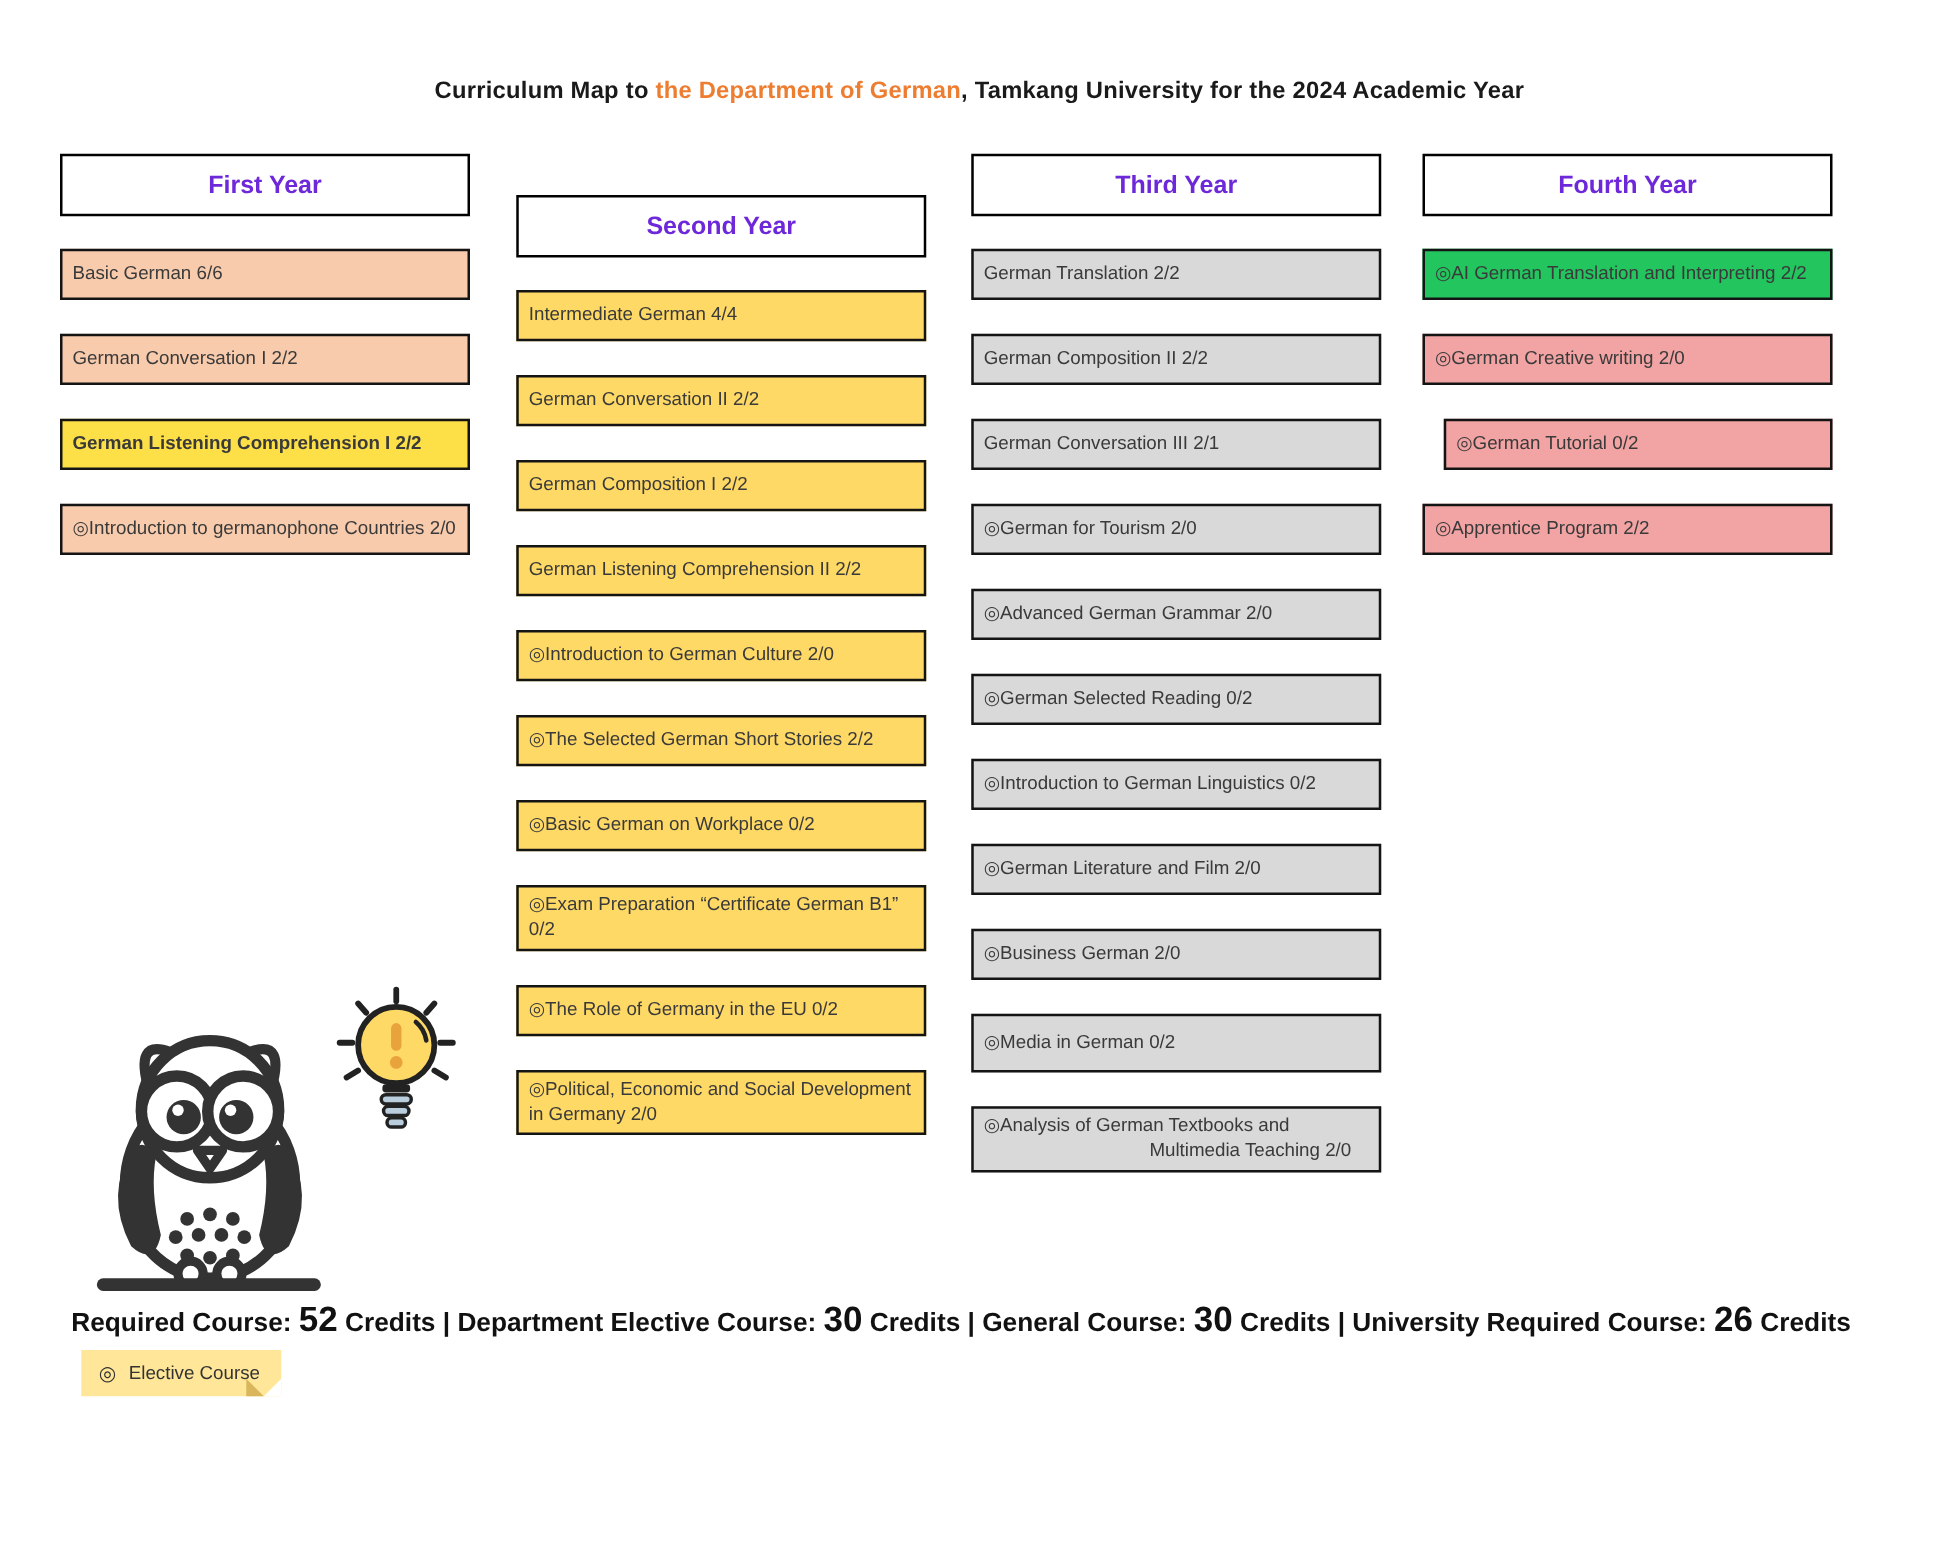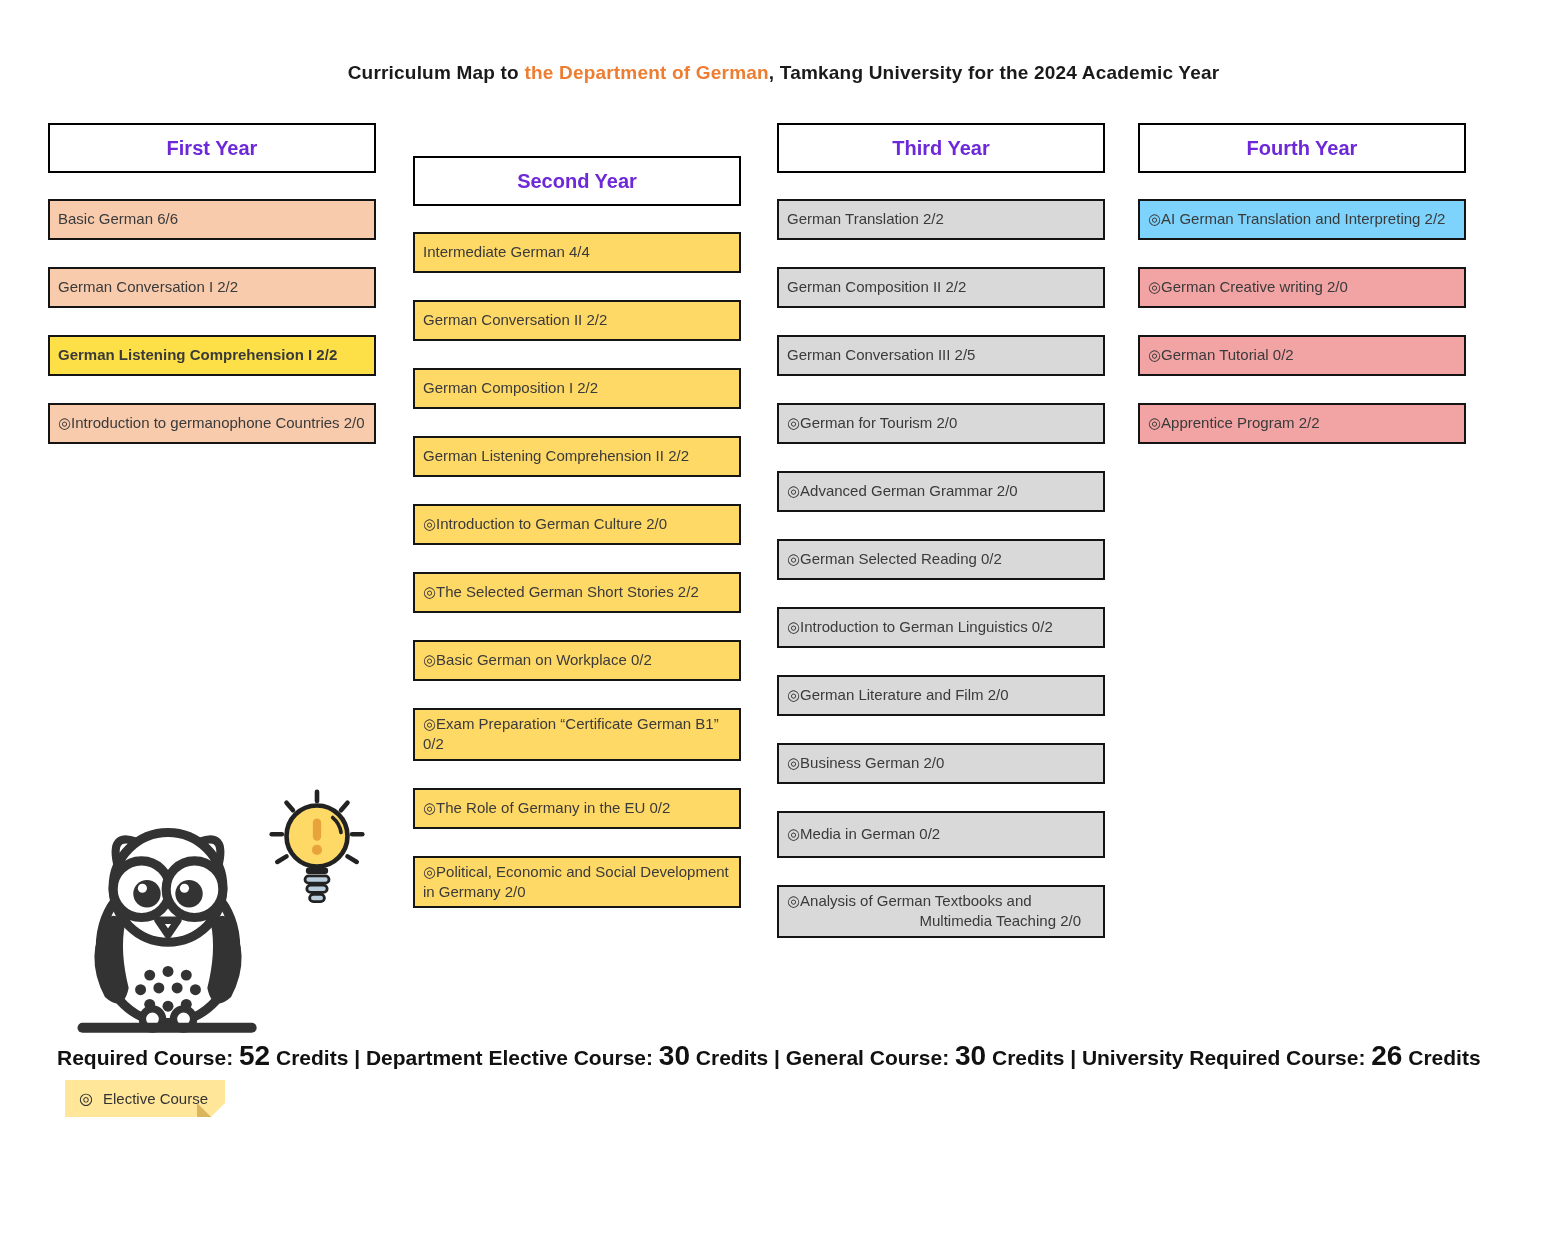--- a/index.html
+++ b/index.html
@@ -168,21 +168,21 @@
   <section class="column col-2">
     <header class="year-header">Third Year</header>
     <div class="courses">
         <div class="course-box" style="background: rgb(217, 217, 217);">
           <span class="line1">German Translation 2/2</span>
         </div>
         <div class="course-box" style="background: rgb(217, 217, 217);">
           <span class="line1">German Composition II 2/2</span>
         </div>
         <div class="course-box" style="background: rgb(217, 217, 217);">
-          <span class="line1">German Conversation III 2/5</span>
+          <span class="line1">German Conversation III 2/1</span>
         </div>
         <div class="course-box" style="background: rgb(217, 217, 217);">
           <span class="line1">◎German for Tourism 2/0</span>
         </div>
         <div class="course-box" style="background: rgb(217, 217, 217);">
           <span class="line1">◎Advanced German Grammar 2/0</span>
         </div>
         <div class="course-box" style="background: rgb(217, 217, 217);">
           <span class="line1">◎German Selected Reading 0/2</span>
         </div>
@@ -201,27 +201,27 @@
         <div class="course-box tall" style="background: rgb(217, 217, 217);">
           <span class="line1">◎Analysis of German Textbooks and</span>
           <span class="line2 right">Multimedia Teaching 2/0</span>
         </div>
       </div>
   </section>
 
   <section class="column col-3">
     <header class="year-header">Fourth Year</header>
     <div class="courses">
-        <div class="course-box" style="background: #7dd3fc;">
+        <div class="course-box" style="background: #22c55e;">
           <span class="line1">◎AI German Translation and Interpreting 2/2</span>
         </div>
         <div class="course-box" style="background: rgb(242, 163, 163);">
           <span class="line1">◎German Creative writing 2/0</span>
         </div>
-        <div class="course-box" style="background: rgb(242, 163, 163);">
+        <div class="course-box" style="background: rgb(242, 163, 163); margin-left: 17px;">
           <span class="line1">◎German Tutorial 0/2</span>
         </div>
         <div class="course-box" style="background: rgb(242, 163, 163);">
           <span class="line1">◎Apprentice Program 2/2</span>
         </div>
       </div>
   </section>
 
   <div class="owl">
     <svg width="192" height="230" viewBox="0 0 210 250" aria-hidden="true">

